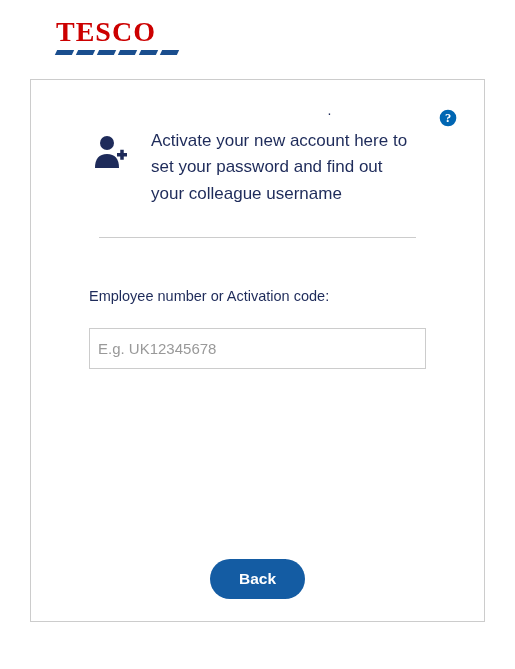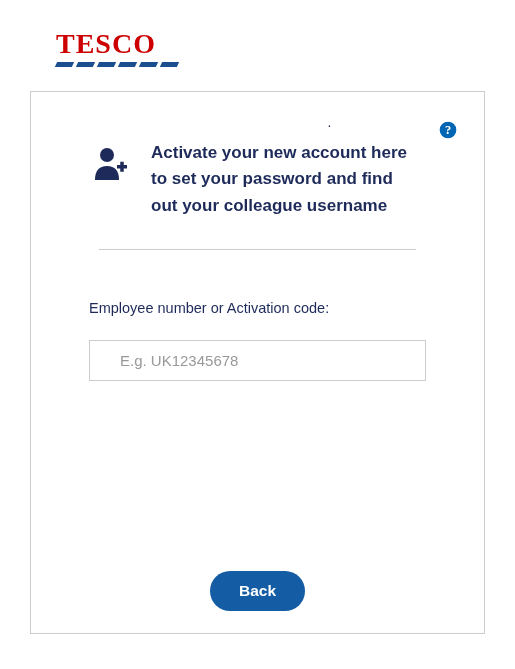--- a/index.html
+++ b/index.html
@@ -12,21 +12,20 @@
       background: #fff;
       width: 515px;
       height: 669px;
       overflow: hidden;
     }
     .logo-area {
       padding: 18px 0 8px 56px;
     }
     .tesco-logo {
       display: inline-block;
-      margin-top: 12px;
     }
     .tesco-text {
       font-family: Georgia, "Times New Roman", serif;
       font-size: 28px;
       font-weight: 700;
       letter-spacing: 1px;
       color: #cc0000;
       display: block;
       line-height: 1;
     }
@@ -76,40 +75,40 @@
       padding: 0 0 30px 14px;
     }
     .user-icon {
       flex-shrink: 0;
       margin-top: 6px;
     }
     .header-text {
       color: #1e2b5a;
       font-size: 17px;
       line-height: 1.55;
-      font-weight: 700;
+      font-weight: 400;
       padding-right: 20px;
     }
     .hr-line {
       border: none;
       border-top: 1px solid #ccc;
       margin: 0 20px;
     }
     .form-area {
       padding: 50px 10px 0 10px;
     }
     .form-label {
       color: #1e2b5a;
       font-size: 14.5px;
       margin-bottom: 24px;
       display: block;
     }
     .text-input {
       width: 100%;
-      padding: 11px 30px;
+      padding: 11px 8px;
       border: 1px solid #ccc;
       font-size: 15px;
       color: #333;
       outline: none;
     }
     .text-input::placeholder {
       color: #999;
     }
     .button-row {
       display: flex;

